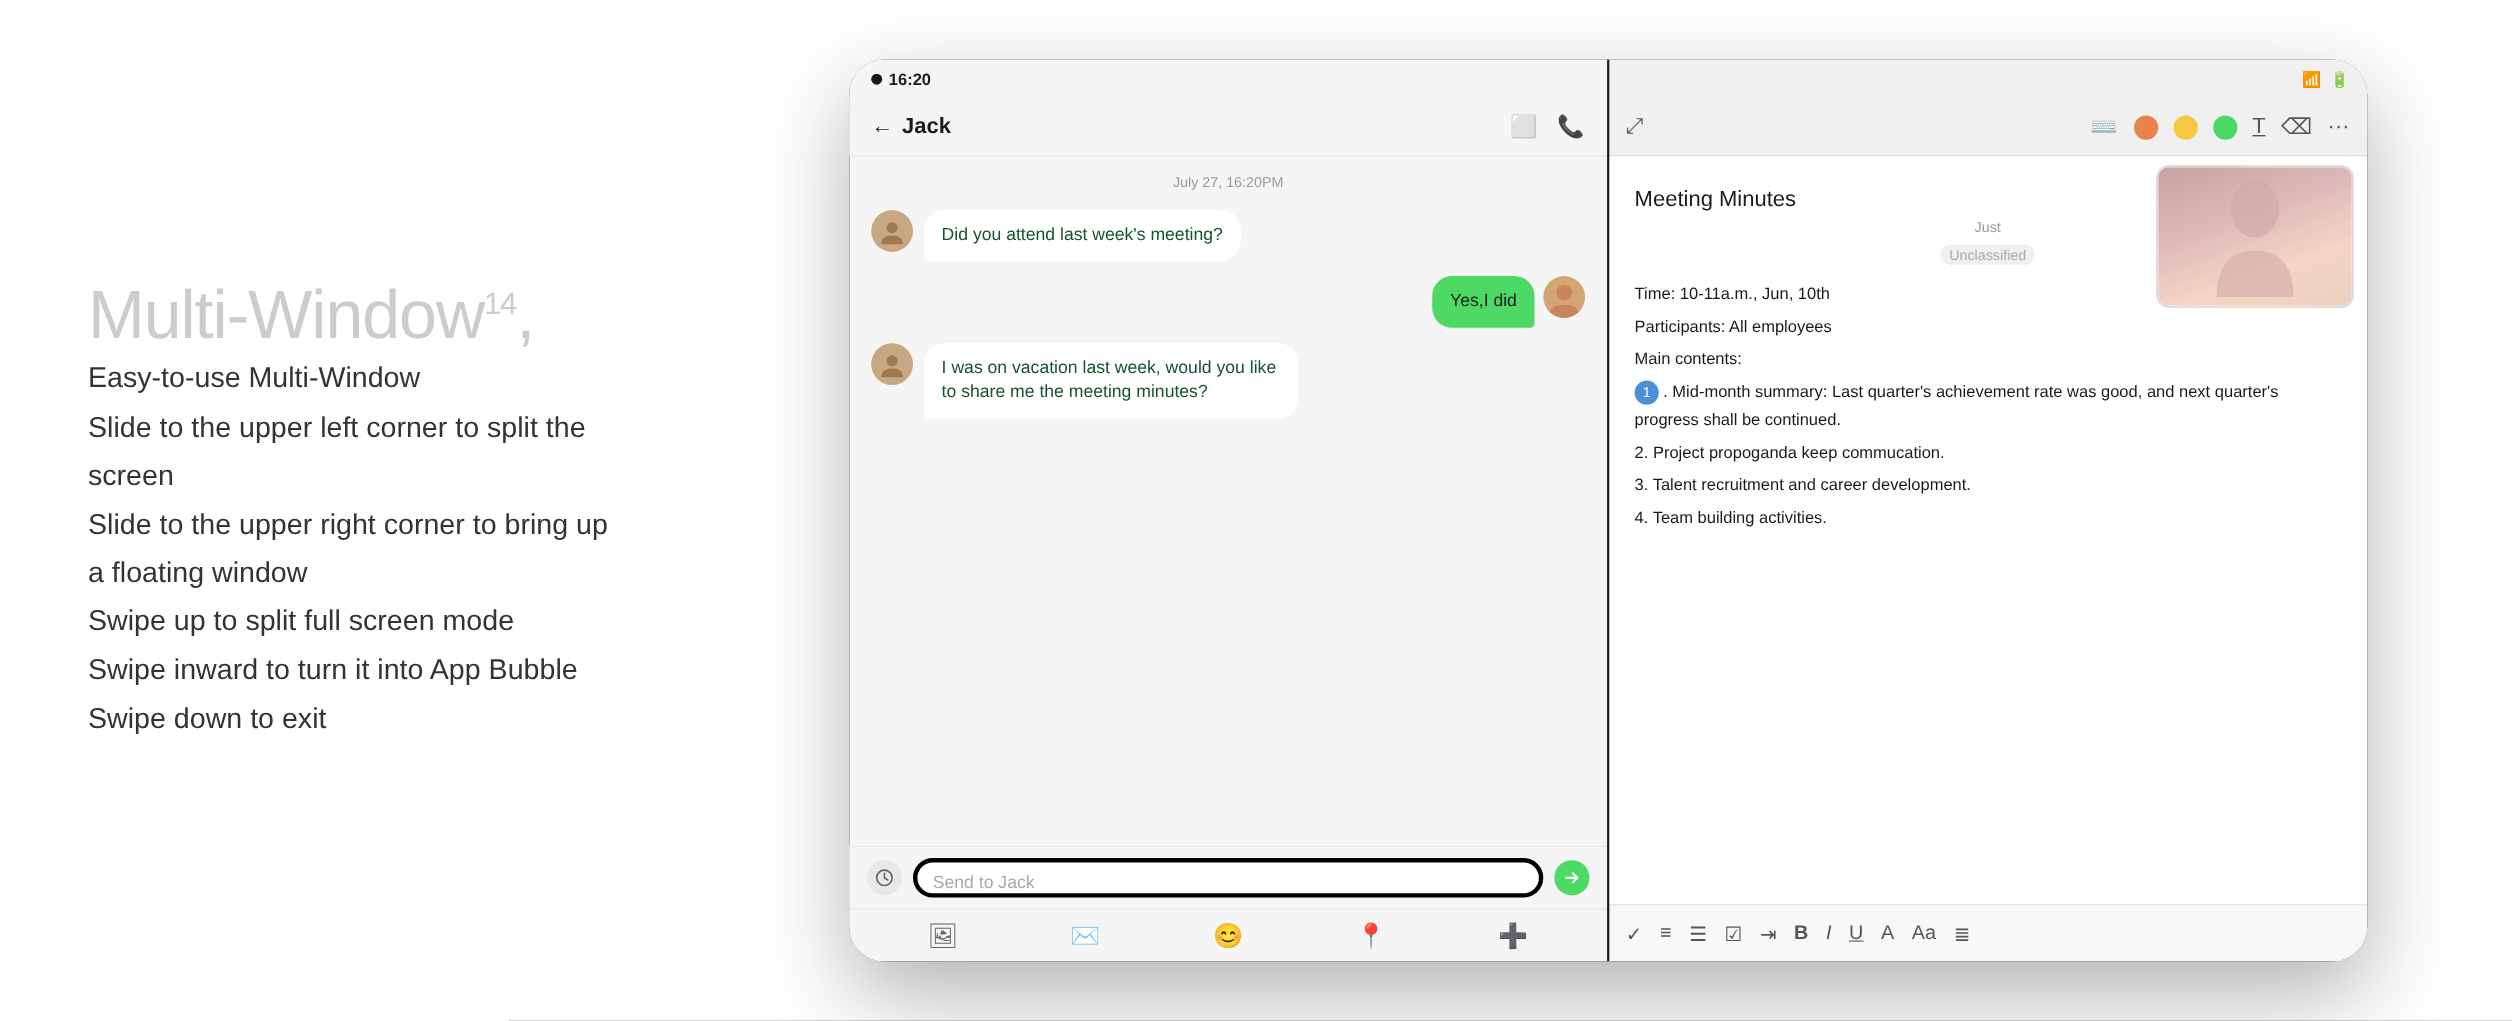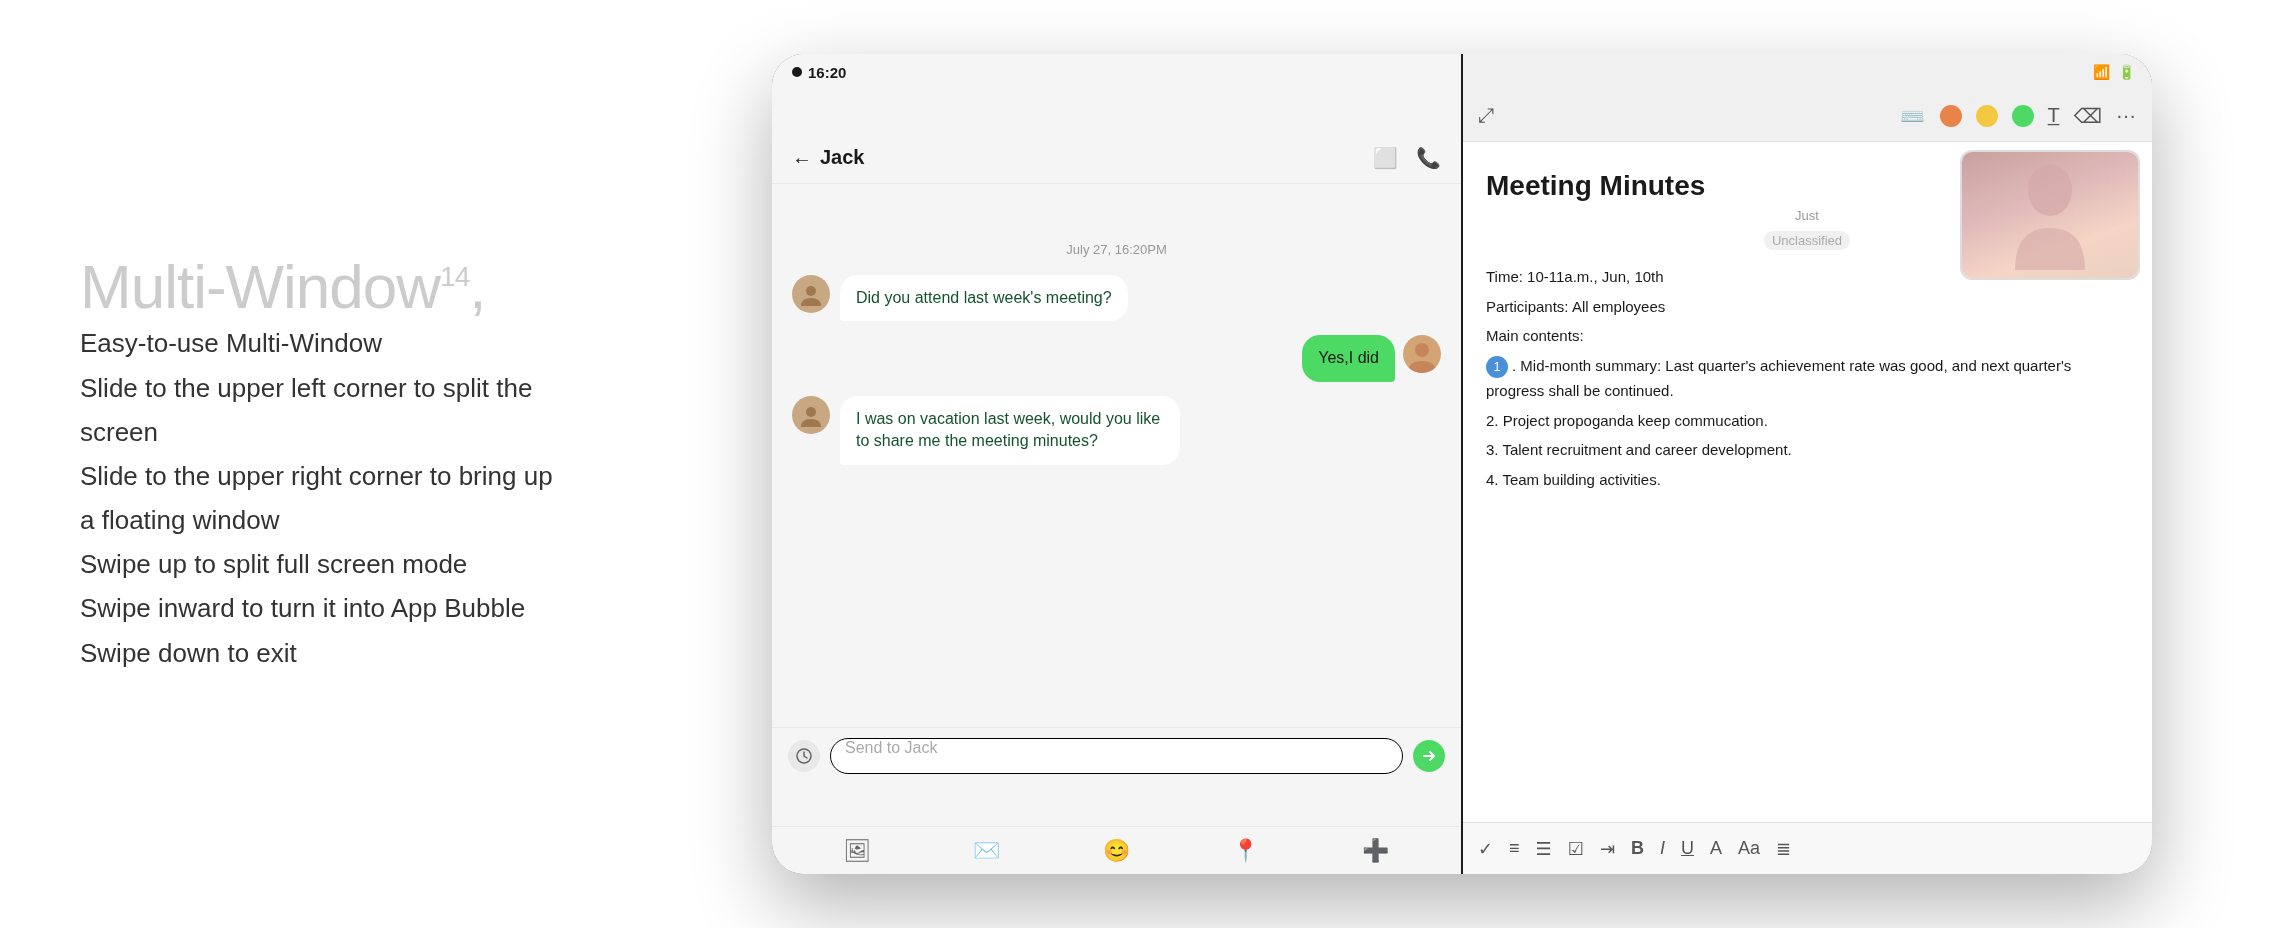--- a/index.html
+++ b/index.html
@@ -72,21 +72,20 @@
     }
 
     
     .left-panel {
       width: 50%;
       background: #f5f5f5;
       display: flex;
       flex-direction: column;
       position: relative;
       border-right: 1px solid #e0e0e0;
-      gap: 42px;
     }
 
     .left-status-bar {
       height: 36px;
       background: #f5f5f5;
       display: flex;
       align-items: center;
       padding: 0 20px;
     }
 
@@ -230,26 +229,26 @@
       justify-content: center;
       font-size: 16px;
       color: #666;
     }
 
     .msg-input-field {
       flex: 1;
       height: 36px;
       border-radius: 18px;
       background: #ffffff;
-      border: 1px solid #000000;
+      border: 4px solid #000000;
       padding: 0 14px;
       font-size: 16px;
       color: #aaa;
       display: flex;
-      align-items: flex-start;
+      align-items: flex-end;
     }
 
     .send-btn {
       width: 32px;
       height: 32px;
       border-radius: 50%;
       background: #4cd964;
       display: flex;
       align-items: center;
       justify-content: center;
@@ -333,22 +332,22 @@
     .pip-video-person {
       width: 100%;
       height: 100%;
       background: linear-gradient(160deg, #c9a0a0 0%, #e0baba 40%, #f5d5c5 70%, #ead0c0 100%);
       display: flex;
       align-items: center;
       justify-content: center;
     }
 
     .notes-title {
-      font-size: 28px;
-      font-weight: 700;
+      font-size: 20px;
+      font-weight: 400;
       color: #1a1a1a;
       margin-top: 8px;
       margin-bottom: 6px;
     }
 
     .notes-meta {
       font-size: 13px;
       color: #999;
       margin-bottom: 14px;
       display: flex;

